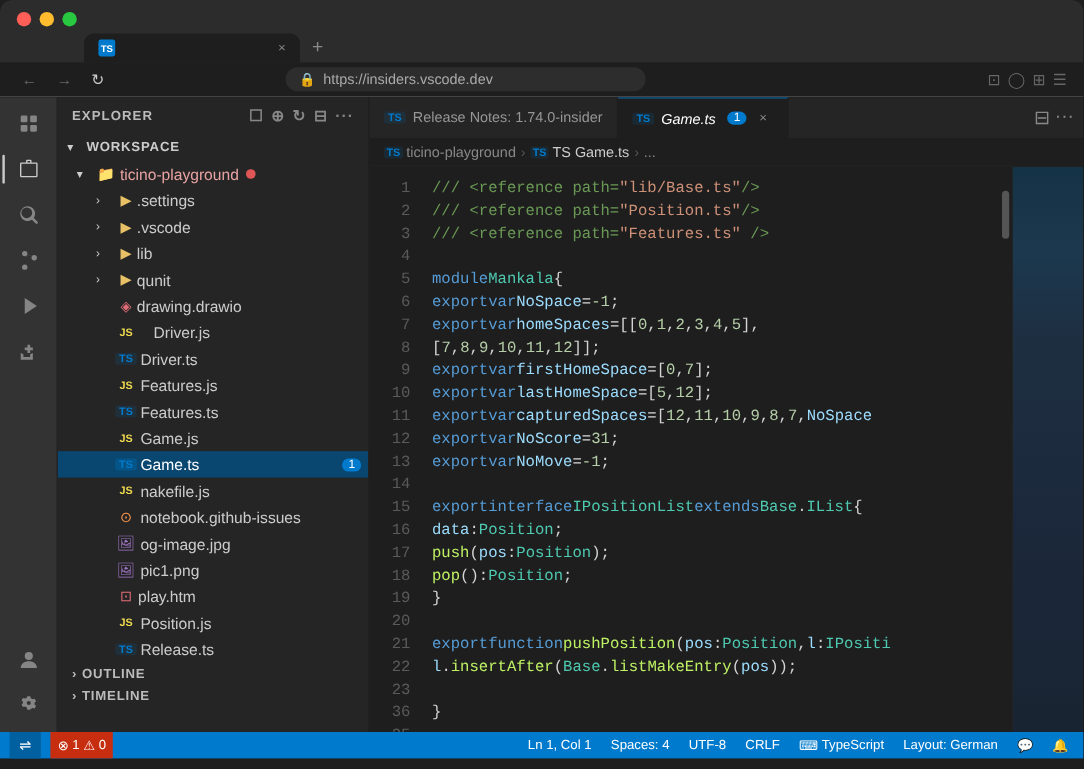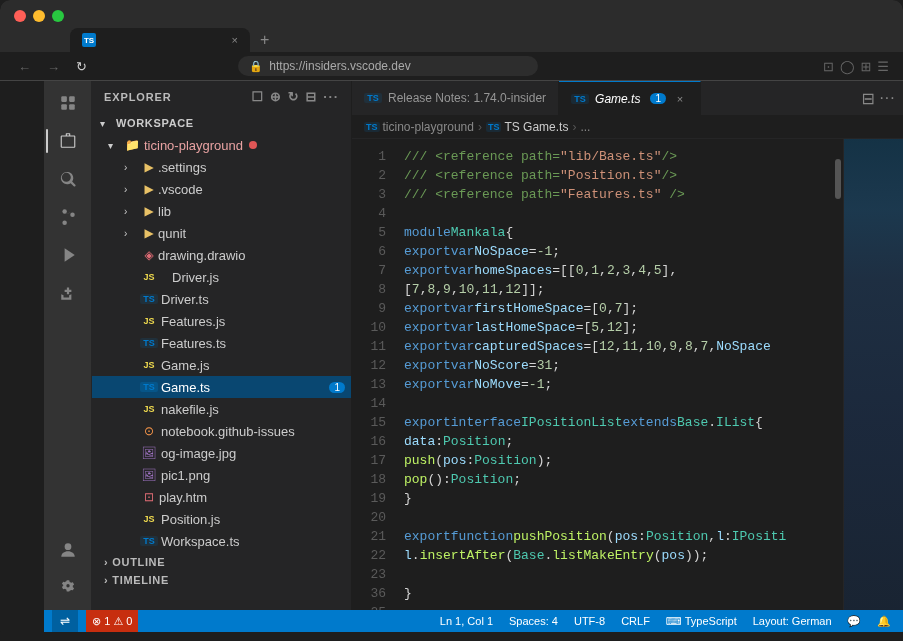--- a/index.html
+++ b/index.html
@@ -20,21 +20,21 @@
     .tab-close { margin-left: auto; color: #888; font-size: 11px; cursor: pointer; }
     .new-tab { color: #888; font-size: 16px; cursor: pointer; padding: 0 6px; }
     .address-bar { background: #1e1e1e; display: flex; align-items: center; padding: 4px 14px; gap: 8px; border-bottom: 1px solid #444; }
     .nav-btn { color: #666; font-size: 13px; cursor: pointer; padding: 2px 4px; }
     .nav-btn.active { color: #ccc; }
     .url-box { flex: 1; background: #2d2d2d; border-radius: 16px; padding: 3px 12px; display: flex; align-items: center; gap: 6px; color: #aaa; font-size: 12px; max-width: 300px; margin: 0 auto; }
     .url-icon { color: #888; font-size: 11px; }
     .addr-actions { display: flex; gap: 6px; color: #666; font-size: 13px; margin-left: auto; }
 
     
-    .vscode { display: flex; flex-direction: column; height: calc(641px - 90px); background: #1e1e1e; padding-left: 44px; }
+    .vscode { display: flex; flex-direction: column; height: calc(641px - 90px); background: #1e1e1e; }
     .vscode-body { display: flex; flex: 1; overflow: hidden; }
 
     
     .activity-bar { width: 48px; background: #333; display: flex; flex-direction: column; align-items: center; padding: 4px 0; gap: 2px; border-right: 1px solid #252526; }
     .act-icon { width: 36px; height: 36px; display: flex; align-items: center; justify-content: center; color: #858585; font-size: 18px; cursor: pointer; border-radius: 4px; position: relative; }
     .act-icon.active { color: #ccc; }
     .act-icon.active::before { content: ''; position: absolute; left: -4px; top: 50%; transform: translateY(-50%); width: 2px; height: 24px; background: #ccc; border-radius: 1px; }
     .act-spacer { flex: 1; }
 
     
@@ -320,21 +320,21 @@
 
         <div class="tree-item" style="padding-left:32px;">
           <span class="tree-arrow"> </span>
           <span class="file-icon js">JS</span>
           <span style="margin-left:3px;">Position.js</span>
         </div>
 
         <div class="tree-item" style="padding-left:32px;">
           <span class="tree-arrow"> </span>
           <span class="file-icon ts">TS</span>
-          <span style="margin-left:3px;">Workspace.ts</span>
+          <span style="margin-left:3px;">Release.ts</span>
         </div>
 
         <div class="sidebar-section">
           <span>›</span>
           <span>OUTLINE</span>
         </div>
 
         <div class="sidebar-section">
           <span>›</span>
           <span>TIMELINE</span>

